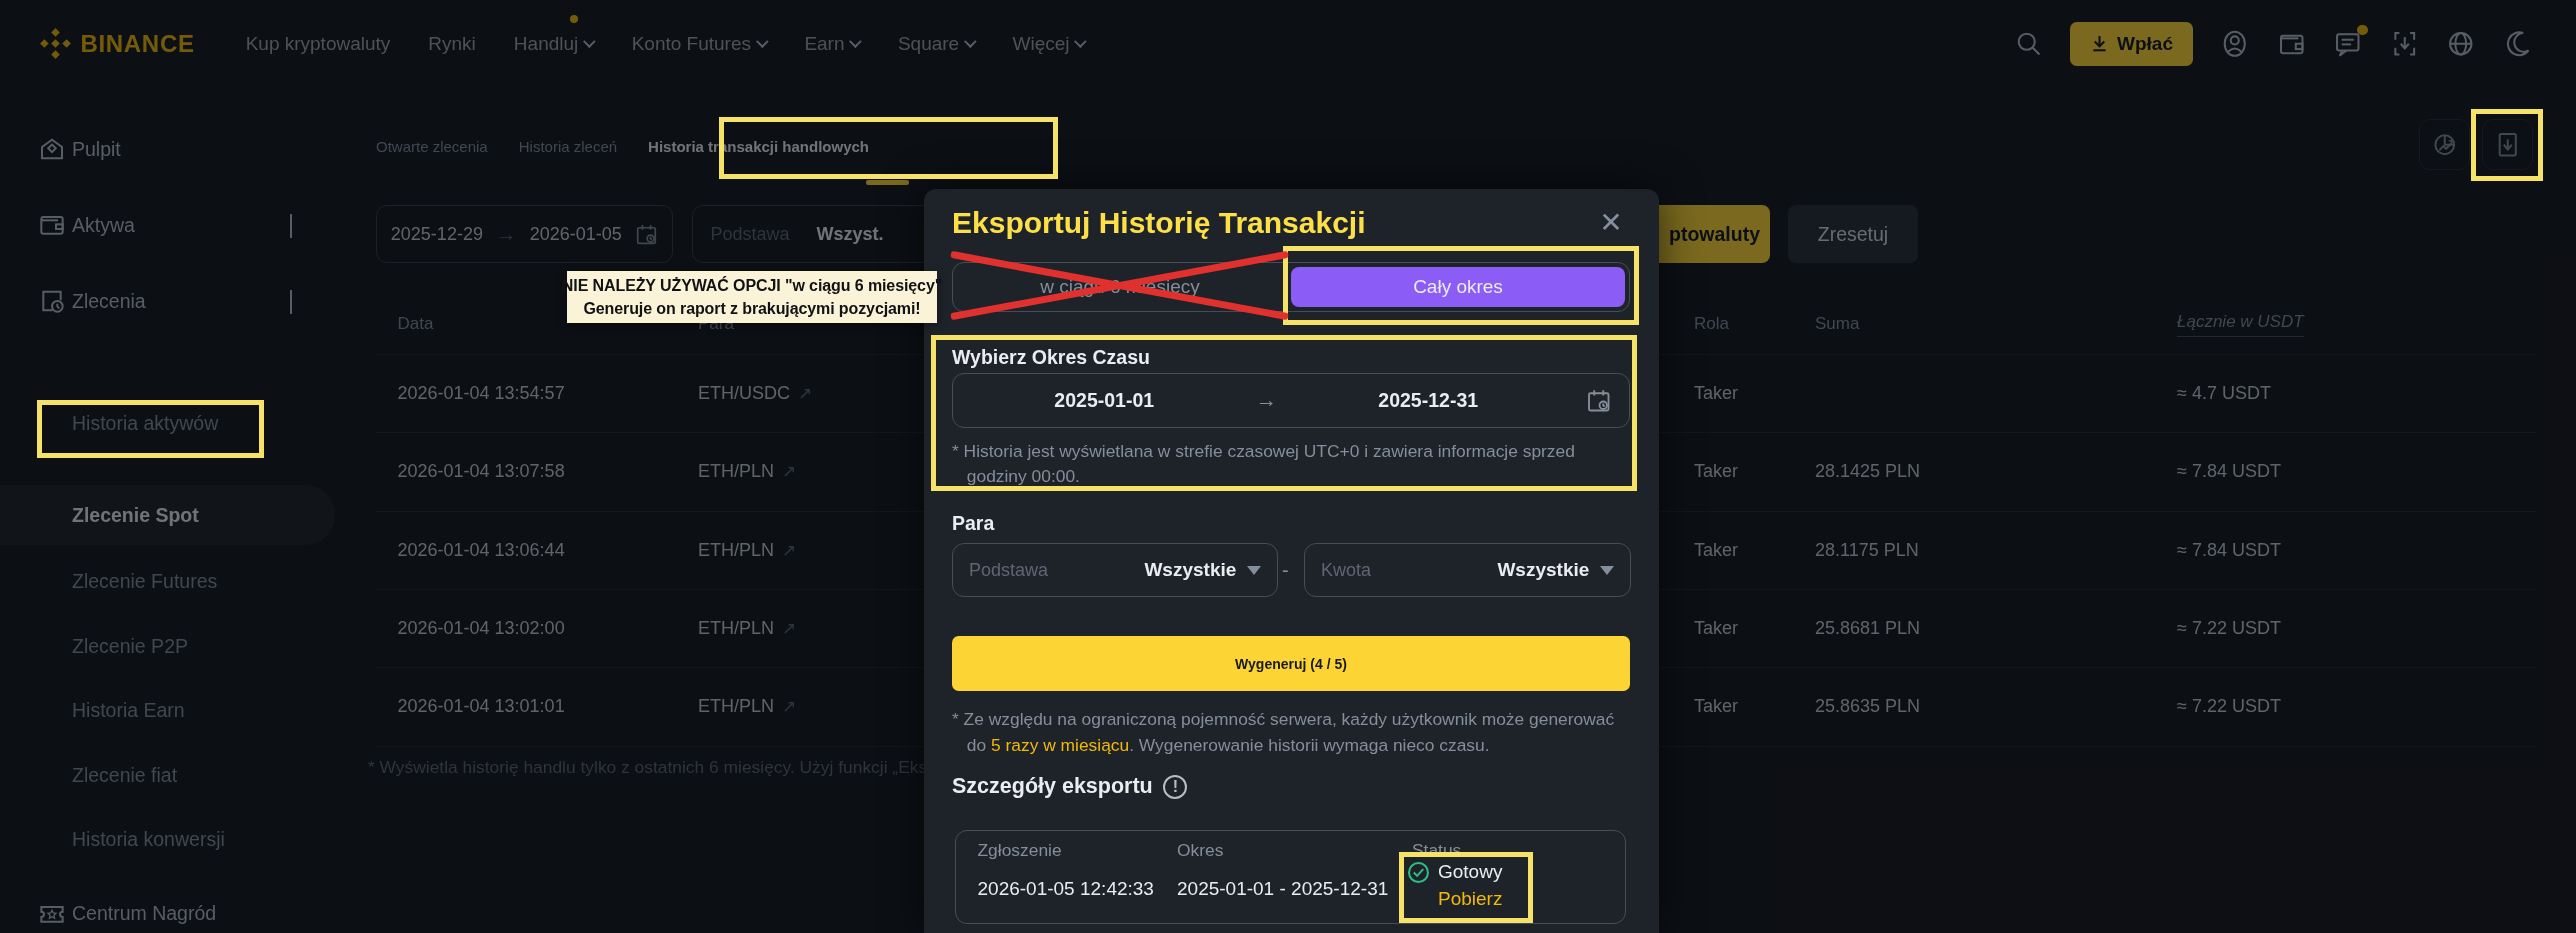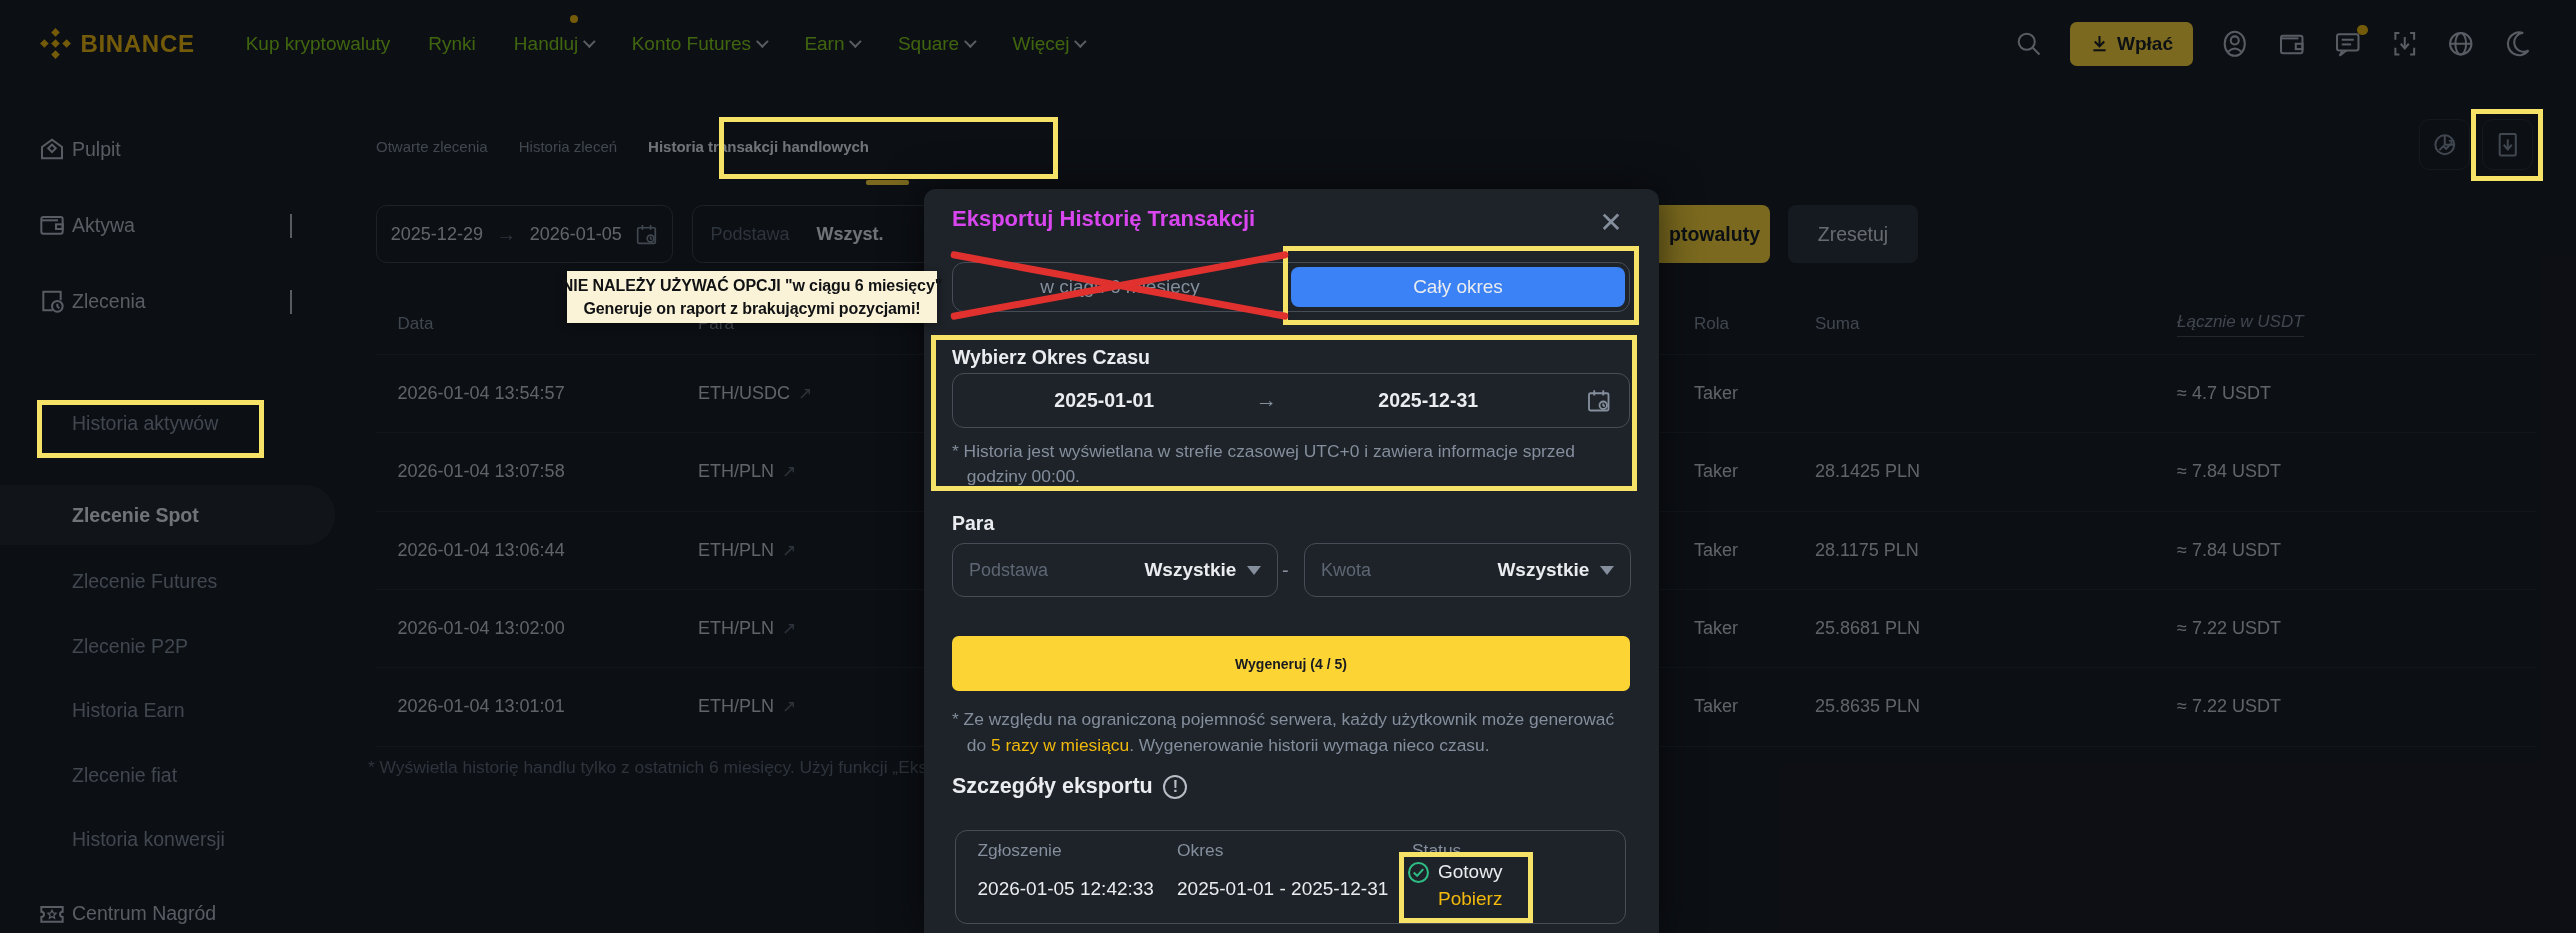--- a/index.html
+++ b/index.html
@@ -8,21 +8,21 @@
     position:relative; width:2576px; height:934px; overflow:hidden;
     background:#181A20; font-family:"Liberation Sans", sans-serif;
     color:#EAECEF;
   }
   svg { display:block; }
 
   
   .topnav { position:absolute; left:0; top:0; width:2576px; height:87px; display:flex; align-items:center; }
   .brand { display:flex; align-items:center; gap:9.4px; margin-left:40px; margin-right:51px; }
   .brand-name { font-size:24px; font-weight:700; color:#F0B90B; letter-spacing:0.7px; }
-  .navitems { display:flex; align-items:center; gap:38px; font-size:19px; color:#84cc16; }
+  .navitems { display:flex; align-items:center; gap:38px; font-size:19px; color:#a3a3a3; }
   .navitem { display:flex; align-items:center; gap:6.7px; position:relative; cursor:pointer; }
   .chev { width:8.7px; height:8.7px; border-right:2px solid #B7BDC6; border-bottom:2px solid #B7BDC6; transform:rotate(45deg); margin-top:-4px; }
   .chev.up { transform:rotate(225deg); margin-top:5.4px; }
   .nav-dot { position:absolute; top:-17.4px; right:16px; width:8px; height:8px; border-radius:50%; background:#F0B90B; }
   .nav-right { position:absolute; right:44px; top:0; height:87px; display:flex; align-items:center; gap:27px; }
   .icon40 { width:29.5px; height:29.5px; color:#B7BDC6; }
   .deposit-btn { display:flex; align-items:center; gap:8px; background:#FCD535; color:#181A20; border-radius:6.7px; height:44px; padding:0 20px; font-size:19px; font-weight:700; }
   .chat-wrap { position:relative; }
   .chat-dot { position:absolute; top:-4px; right:-5.4px; width:10.7px; height:10.7px; border-radius:50%; background:#F0B90B; }
 
@@ -63,25 +63,25 @@
   .trow { position:absolute; left:376px; width:2160px; height:78px; font-size:18px; color:#C5CBD2; }
   .pair-cell { display:flex; align-items:center; gap:8px; }
   .ext-icon::after { content:"↗"; color:#5E6673; font-size:17px; }
   .footnote { position:absolute; left:368px; top:757px; width:644px; font-size:17.4px; color:#5E6673; white-space:nowrap; overflow:hidden; }
 
   
   .overlay { position:absolute; inset:0; background:rgba(2,5,10,0.52); z-index:40; }
 
   
   .modal { position:absolute; left:924px; top:189px; width:735px; height:745px; background:#1E2329; border-radius:12px 12px 0 0; z-index:50; box-shadow:0 0 40px rgba(0,0,0,0.6); }
-  .m-title { position:absolute; left:28px; top:17px; font-size:22px; font-weight:700; color:#d946ef; }
+  .m-title { position:absolute; left:28px; top:17px; font-size:30px; font-weight:700; color:#fde047; }
   .m-close { position:absolute; left:671px; top:17.4px; width:32px; height:32px; color:#848E9C; font-size:28px; display:flex; align-items:center; justify-content:center; cursor:pointer; }
   .m-tabs { position:absolute; left:28px; top:73px; width:678px; height:50px; border:1.3px solid #474D57; border-radius:12px; display:flex; }
   .m-tab { flex:1; display:flex; align-items:center; justify-content:center; font-size:19px; color:#848E9C; cursor:pointer; }
-  .m-tab.sel { margin:4px; background:#3b82f6; border-radius:8px; color:#EAECEF; }
+  .m-tab.sel { margin:4px; background:#8b5cf6; border-radius:8px; color:#EAECEF; }
   .m-label { position:absolute; left:28px; font-size:19.5px; font-weight:700; color:#EAECEF; }
   .m-dateinput { position:absolute; left:28px; top:184px; width:678px; height:55px; border:1.3px solid #474D57; border-radius:12px; display:flex; align-items:center; }
   .m-dateinput .dval { flex:1; text-align:center; font-size:19.5px; font-weight:700; color:#EAECEF; }
   .m-dateinput .darr { color:#848E9C; font-size:21.5px; }
   .m-dateinput .cal { margin:0 17.4px 0 6.7px; color:#848E9C; }
   .m-note { position:absolute; left:28px; width:644px; font-size:17.4px; line-height:25px; color:#848E9C; padding-left:14.8px; text-indent:-14.8px; }
   .dd-row { position:absolute; left:0; top:354px; width:735px; height:54px; }
   .dd { position:absolute; top:0; height:54px; border:1.3px solid #474D57; border-radius:12px; display:flex; align-items:center; padding:0 16px; }
   .dd-base { left:28px; width:326px; } .dd-quote { left:380px; width:327px; }
   .dd .ddph { color:#5E6673; font-size:18px; }

